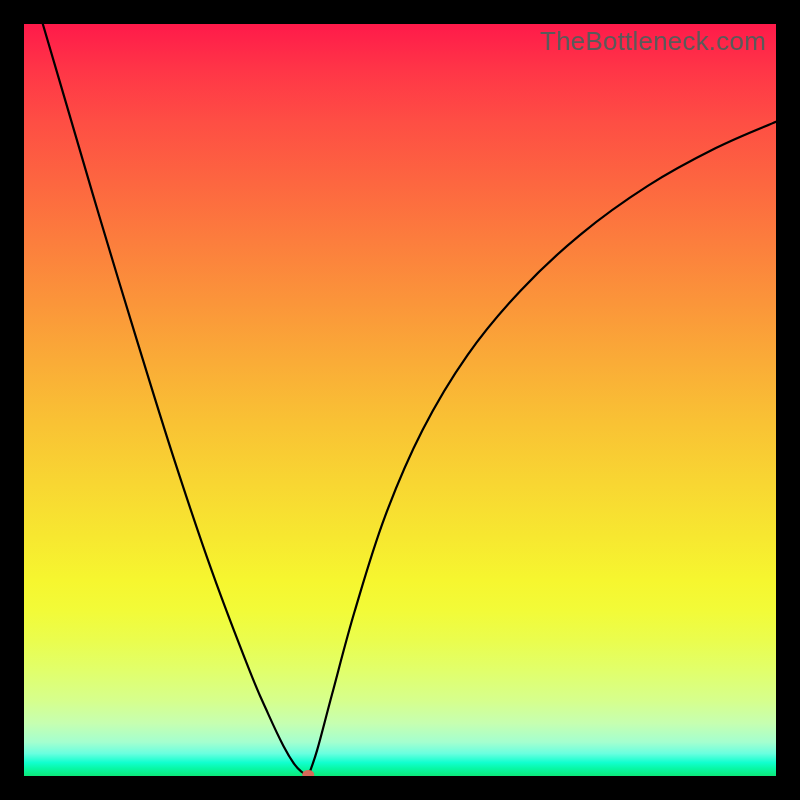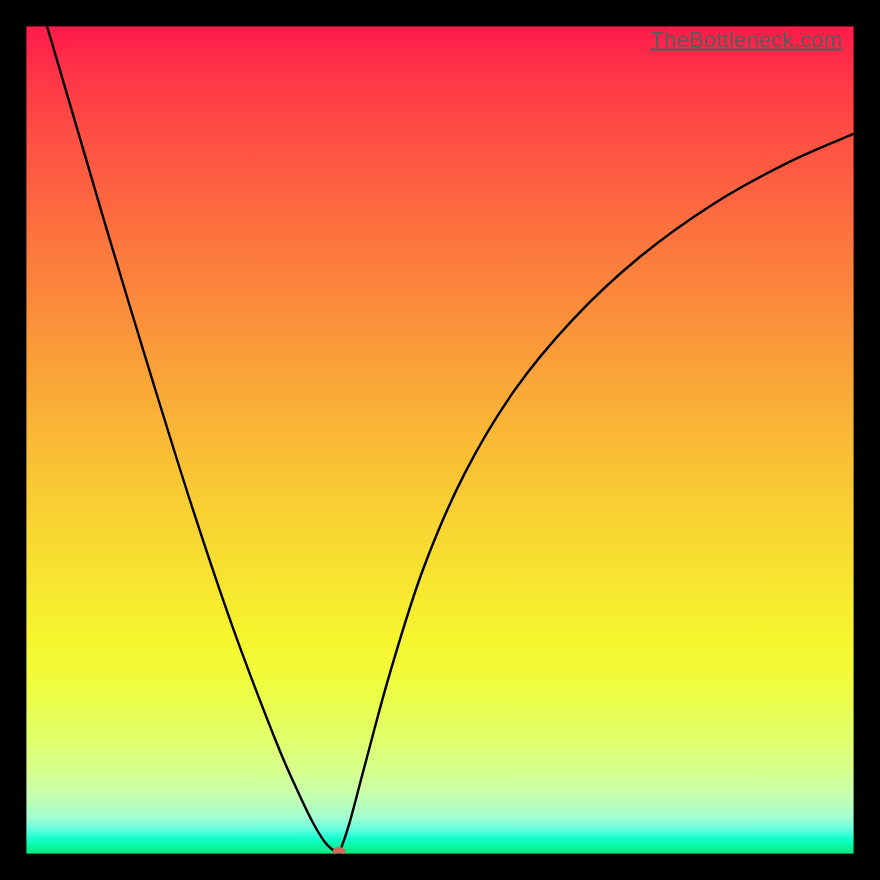--- a/index.html
+++ b/index.html
@@ -38,25 +38,24 @@
       #12ffcf 98.2%,
       #08f8a6 99%,
       #0ce87a 100%
     );
   }
   .watermark {
     position: absolute;
     top: 2px;
     right: 10px;
     font-family: Arial, Helvetica, sans-serif;
-    font-size: 20px;
+    font-size: 26px;
     font-weight: 500;
     color: #5a5a5a;
     letter-spacing: 0.2px;
-    text-decoration: underline;
   }
   .curve-svg {
     position: absolute;
     left: 0;
     top: 0;
     width: 752px;
     height: 752px;
   }
   .curve-path {
     fill: none;

